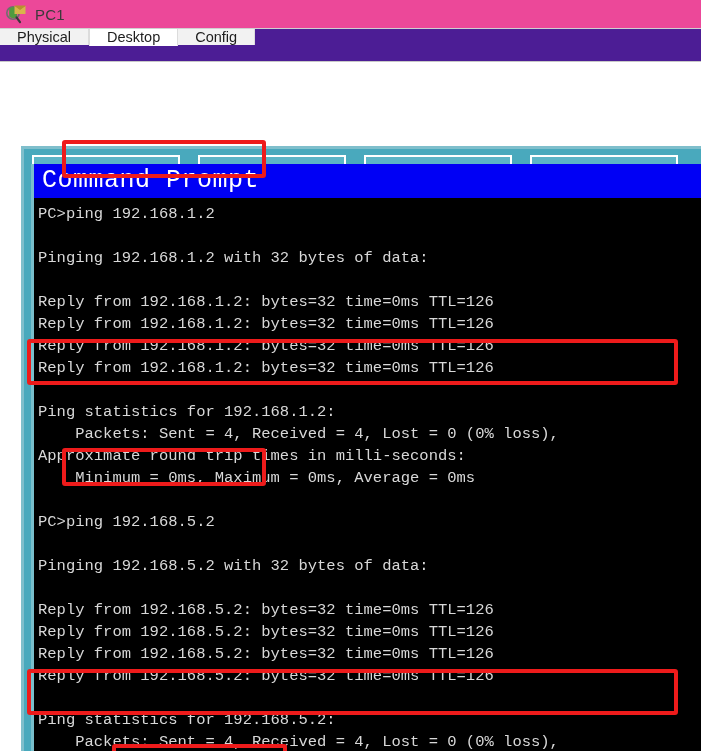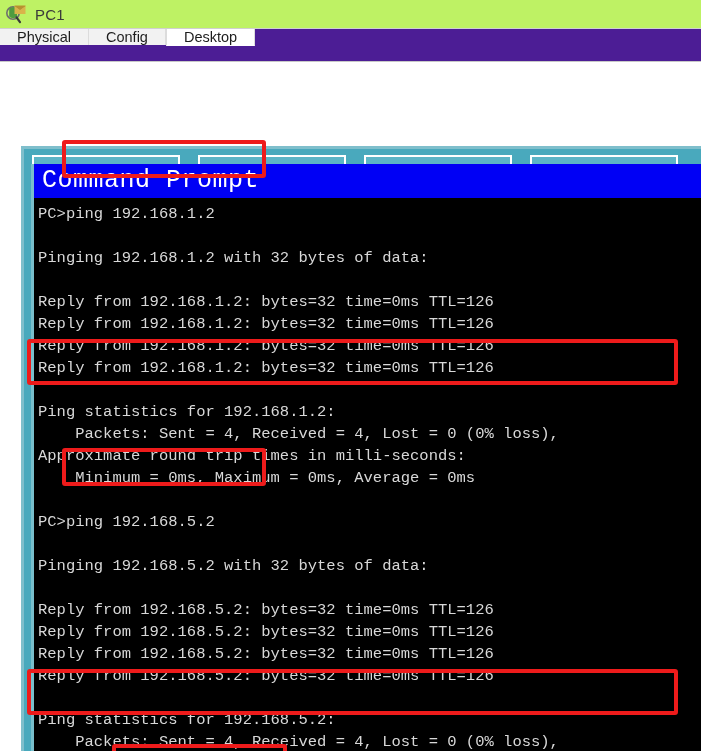--- a/index.html
+++ b/index.html
@@ -11,21 +11,21 @@
     width: 701px;
     height: 751px;
     overflow: hidden;
     font-family: "Liberation Sans", sans-serif;
     -webkit-font-smoothing: antialiased;
   }
 
   
   .window-titlebar {
     height: 28px;
-    background: #bef264;
+    background: #ec4899;
     display: flex;
     align-items: center;
     padding-left: 6px;
     box-sizing: border-box;
   }
   .pt-icon {
     width: 22px;
     height: 20px;
     position: relative;
     margin-right: 7px;
@@ -183,25 +183,25 @@
       <polygon points="8.5,2.2 14,6.2 19.5,2.2 19.5,1.4 8.5,1.4" fill="#b8912f"></polygon>
     </svg>
   </span>
   <span class="window-title">PC1</span>
 </div>
 
 <div class="tabstrip">
   <div class="tab">
     <span>Physical</span>
   </div>
+  <div class="tab active">
+    <span>Desktop</span>
+  </div>
   <div class="tab">
     <span>Config</span>
-  </div>
-  <div class="tab active">
-    <span>Desktop</span>
   </div>
   <div class="tab-filler"></div>
 </div>
 
 <div class="content-area">
 
   <div class="desktop-panel">
 
     <div class="desktop-icons-row">
       <div class="desktop-app-box"></div>

